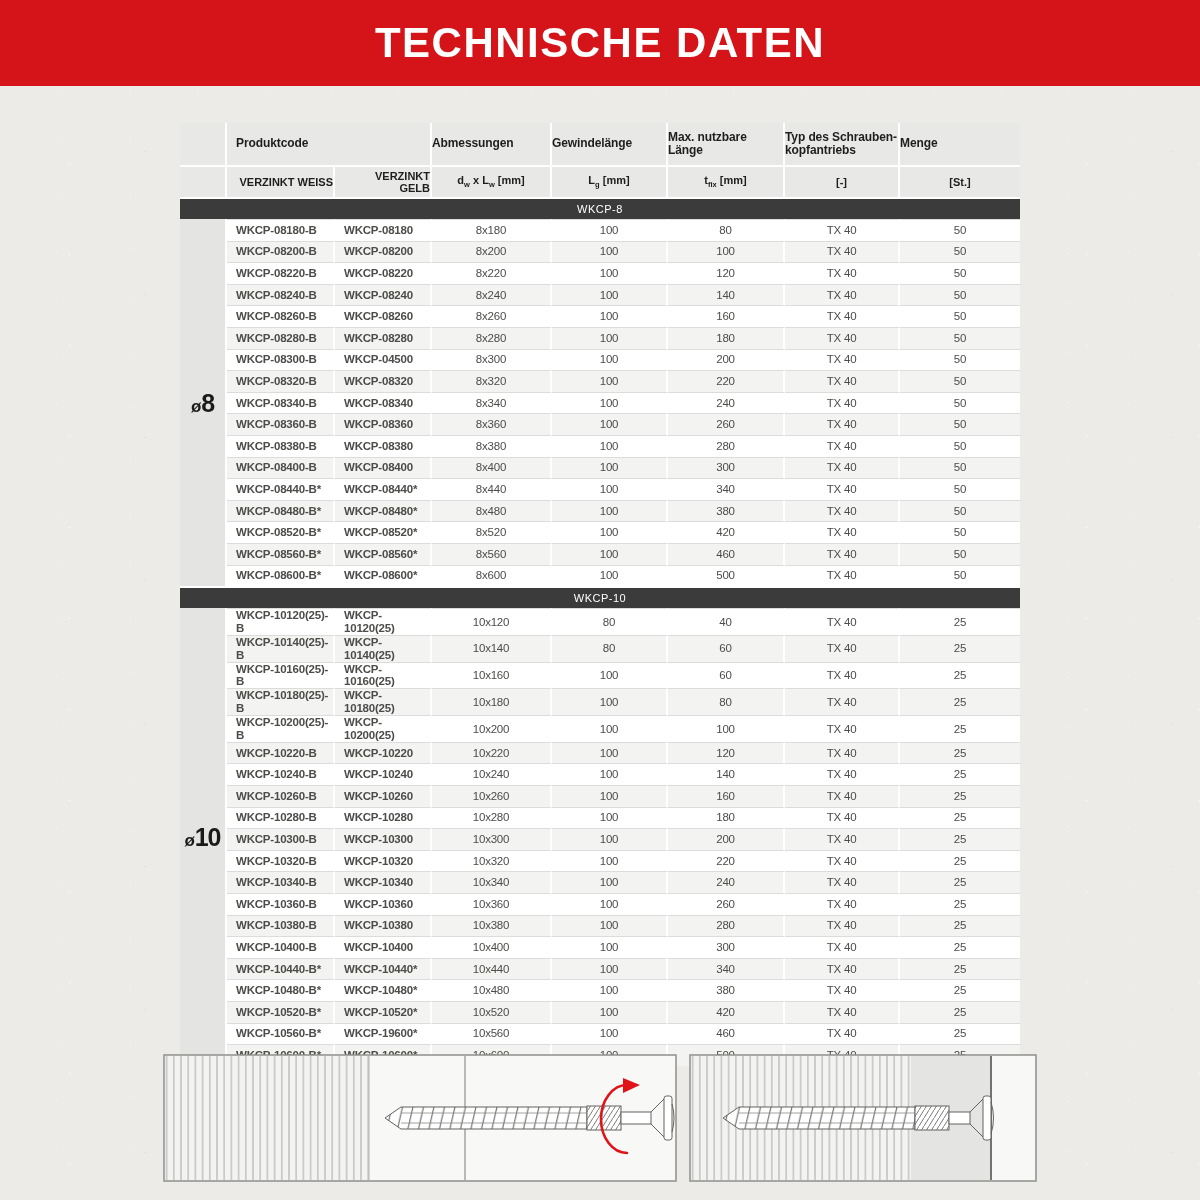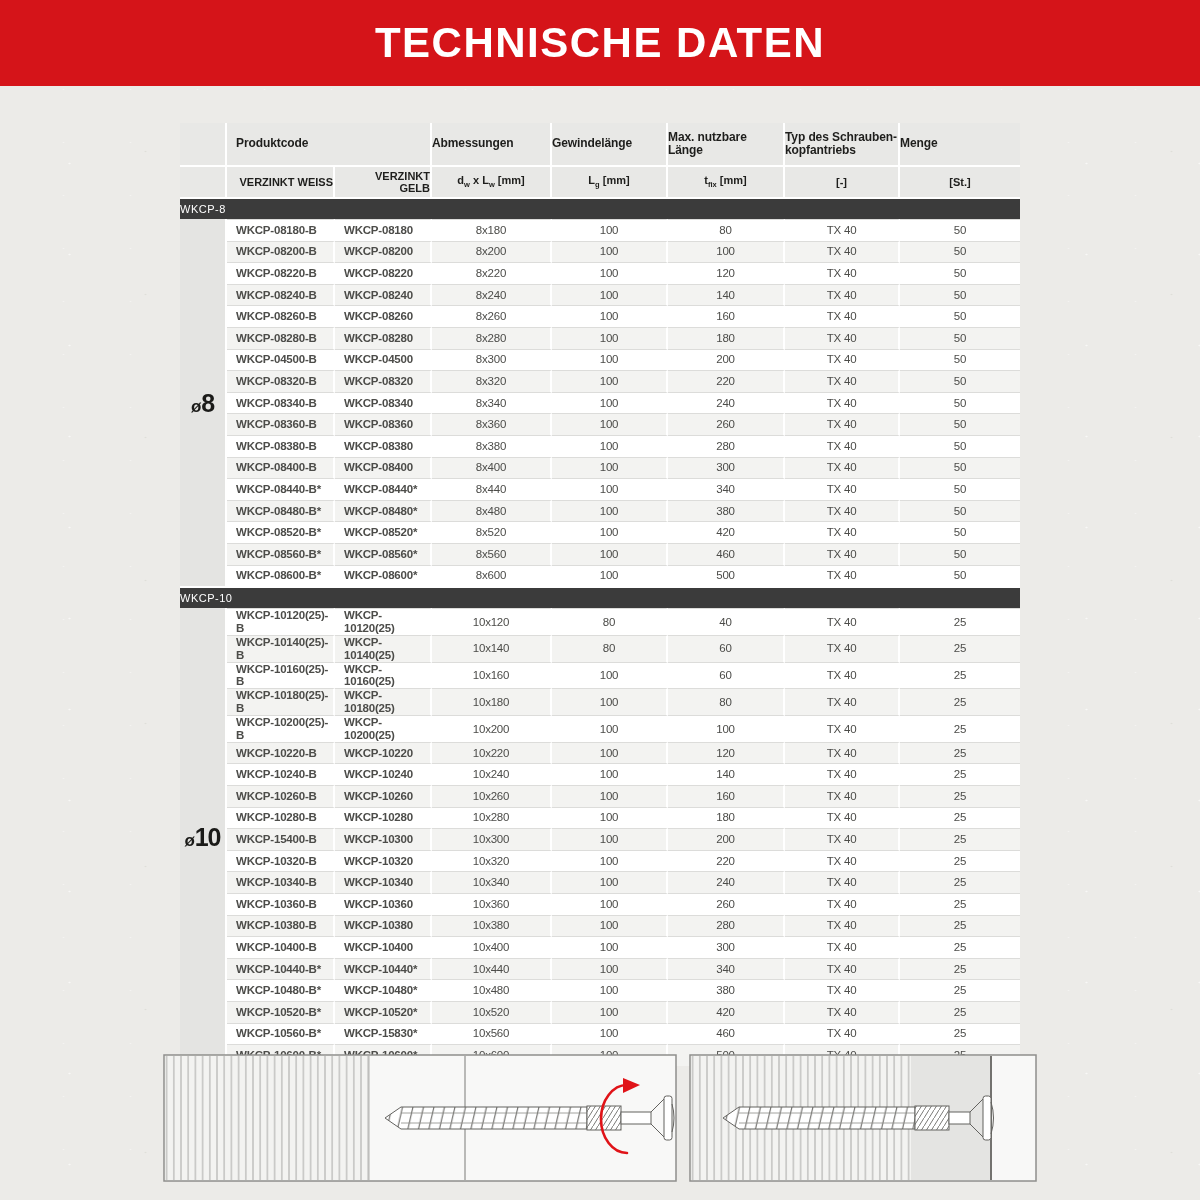--- a/index.html
+++ b/index.html
@@ -36,21 +36,21 @@
     border-right:2px solid #fff; text-align:left; letter-spacing:-0.1px; vertical-align:middle;
   }
   tr.h2 th {
     height:32px; background:#e8e8e6; color:#1e1e1c; font-size:11px; font-weight:700;
     border-top:2px solid #fff; border-right:2px solid #fff; vertical-align:middle;
   }
   tr.h1 th:last-child, tr.h2 th:last-child, tr.data td:last-child { border-right:none; }
   th.codeh { text-align:right; padding-left:9px !important; }
   .sub { font-size:7.5px; vertical-align:-3px; letter-spacing:0; }
   tr.sec td {
-    height:22px; background:#3b3b3b; color:#ffffff; 
+    height:22px; background:#3b3b3b; color:#ffffff; text-align:center;
     font-size:11px; font-weight:400; letter-spacing:.5px; border-top:2px solid #fff;
   }
   tr.data { height:21.6px; }
   tr.data td {
     background:#ffffff; border-right:2px solid #fff; border-top:1px solid #dcdcda;
     font-size:11.5px; color:#4c4c49; text-align:center; letter-spacing:-0.2px;
   }
   tr.data.alt td { background:#f3f3f1; }
   td.code { font-weight:700; color:#262624; text-align:left !important; padding-left:9px !important; }
   td.dia {
@@ -159,21 +159,21 @@
       <tr class="data alt">
         <td class="code">WKCP-08280-B</td>
         <td class="code">WKCP-08280</td>
         <td>8x280</td>
         <td>100</td>
         <td>180</td>
         <td>TX 40</td>
         <td>50</td>
       </tr>
       <tr class="data">
-        <td class="code">WKCP-04500-B</td>
+        <td class="code">WKCP-08300-B</td>
         <td class="code">WKCP-04500</td>
         <td>8x300</td>
         <td>100</td>
         <td>200</td>
         <td>TX 40</td>
         <td>50</td>
       </tr>
       <tr class="data alt">
         <td class="code">WKCP-08320-B</td>
         <td class="code">WKCP-08320</td>
@@ -343,21 +343,21 @@
       <tr class="data">
         <td class="code">WKCP-10280-B</td>
         <td class="code">WKCP-10280</td>
         <td>10x280</td>
         <td>100</td>
         <td>180</td>
         <td>TX 40</td>
         <td>25</td>
       </tr>
       <tr class="data alt">
-        <td class="code">WKCP-15400-B</td>
+        <td class="code">WKCP-10300-B</td>
         <td class="code">WKCP-10300</td>
         <td>10x300</td>
         <td>100</td>
         <td>200</td>
         <td>TX 40</td>
         <td>25</td>
       </tr>
       <tr class="data">
         <td class="code">WKCP-10320-B</td>
         <td class="code">WKCP-10320</td>
@@ -425,21 +425,21 @@
         <td class="code">WKCP-10520-B*</td>
         <td class="code">WKCP-10520*</td>
         <td>10x520</td>
         <td>100</td>
         <td>420</td>
         <td>TX 40</td>
         <td>25</td>
       </tr>
       <tr class="data">
         <td class="code">WKCP-10560-B*</td>
-        <td class="code">WKCP-15830*</td>
+        <td class="code">WKCP-19600*</td>
         <td>10x560</td>
         <td>100</td>
         <td>460</td>
         <td>TX 40</td>
         <td>25</td>
       </tr>
       <tr class="data alt">
         <td class="code">WKCP-10600-B*</td>
         <td class="code">WKCP-10600*</td>
         <td>10x600</td>

